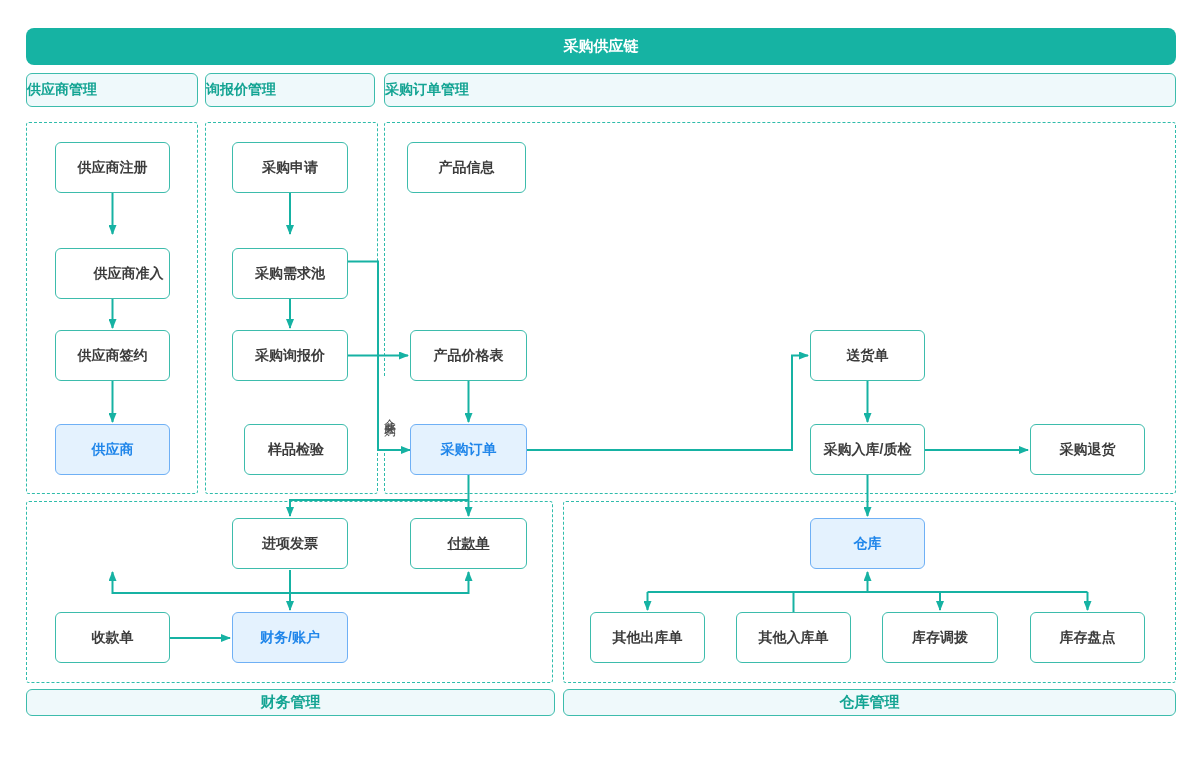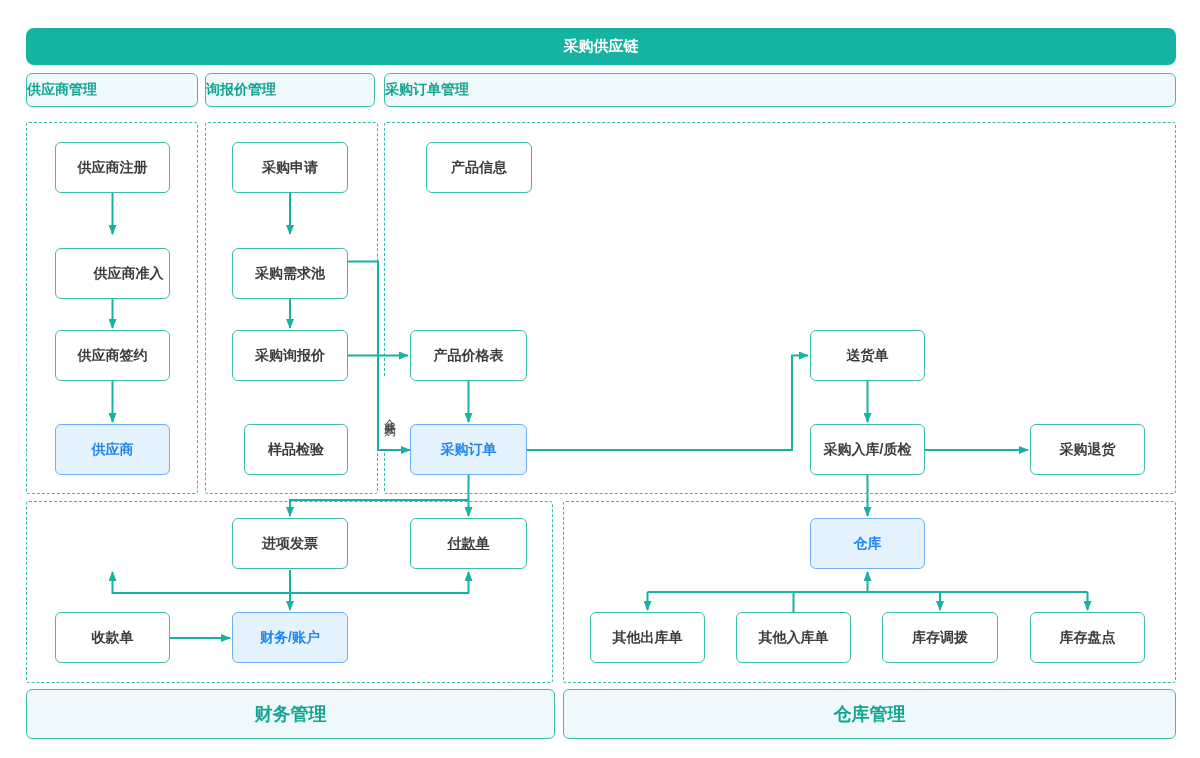--- a/index.html
+++ b/index.html
@@ -25,23 +25,23 @@
   .sec{
     position:absolute;box-sizing:border-box;border:1.5px dashed var(--teal-dash,#2fbcab);
     border-radius:3px;background:transparent;
   }
   #sec-supplier{left:26px;top:122px;width:172px;height:372px;}
   #sec-inquiry{left:205px;top:122px;width:173px;height:372px;}
   #sec-po{left:384px;top:122px;width:792px;height:372px;}
   #sec-finance{left:26px;top:501px;width:527px;height:182px;}
   #sec-warehouse{left:563px;top:501px;width:613px;height:182px;}
   .bn{
-    position:absolute;top:689px;height:50px;box-sizing:border-box;
+    position:absolute;top:689px;height:27px;box-sizing:border-box;
     background:var(--panel,#eff9fb);border:1.5px solid var(--teal-border,#49bfb0);
-    border-radius:6px;color:var(--teal-text,#14a493);font-size:18px;font-weight:bold;
+    border-radius:6px;color:var(--teal-text,#14a493);font-size:15px;font-weight:bold;
     display:flex;align-items:center;justify-content:center;
   }
   #bn-finance{left:26px;width:529px;}
   #bn-warehouse{left:563px;width:613px;}
   .node{
     position:absolute;box-sizing:border-box;height:51px;
     background:#fff;border:1.5px solid var(--teal-border,#3dbcac);border-radius:6px;
     color:#3c3c3c;font-size:14px;font-weight:600;
     display:flex;align-items:center;justify-content:center;white-space:nowrap;
   }
@@ -128,21 +128,21 @@
   <div class="node" style="left:55px;top:142px;width:115px;">供应商注册</div>
   <div class="node" style="left:55px;top:248px;width:115px;padding-left:32px;">供应商准入</div>
   <div class="node" style="left:55px;top:330px;width:115px;">供应商签约</div>
   <div class="node entity" style="left:55px;top:424px;width:115px;">供应商</div>
 
   <div class="node" style="left:232px;top:142px;width:116px;">采购申请</div>
   <div class="node" style="left:232px;top:248px;width:116px;">采购需求池</div>
   <div class="node" style="left:232px;top:330px;width:116px;">采购询报价</div>
   <div class="node" style="left:244px;top:424px;width:104px;">样品检验</div>
 
-  <div class="node" style="left:426px;top:142px;width:106px;">产品信息</div>
+  <div class="node" style="left:407px;top:142px;width:119px;">产品信息</div>
   <div class="node" style="left:410px;top:330px;width:117px;">产品价格表</div>
   <div class="node entity" style="left:410px;top:424px;width:117px;">采购订单</div>
   <div class="node" style="left:810px;top:330px;width:115px;">送货单</div>
   <div class="node" style="left:810px;top:424px;width:115px;">采购入库/质检</div>
   <div class="node" style="left:1030px;top:424px;width:115px;">采购退货</div>
 
   <div class="node" style="left:232px;top:518px;width:116px;">进项发票</div>
   <div class="node" style="left:410px;top:518px;width:117px;text-decoration:underline;">付款单</div>
   <div class="node" style="left:55px;top:612px;width:115px;">收款单</div>
   <div class="node entity" style="left:810px;top:518px;width:115px;">仓库</div>

